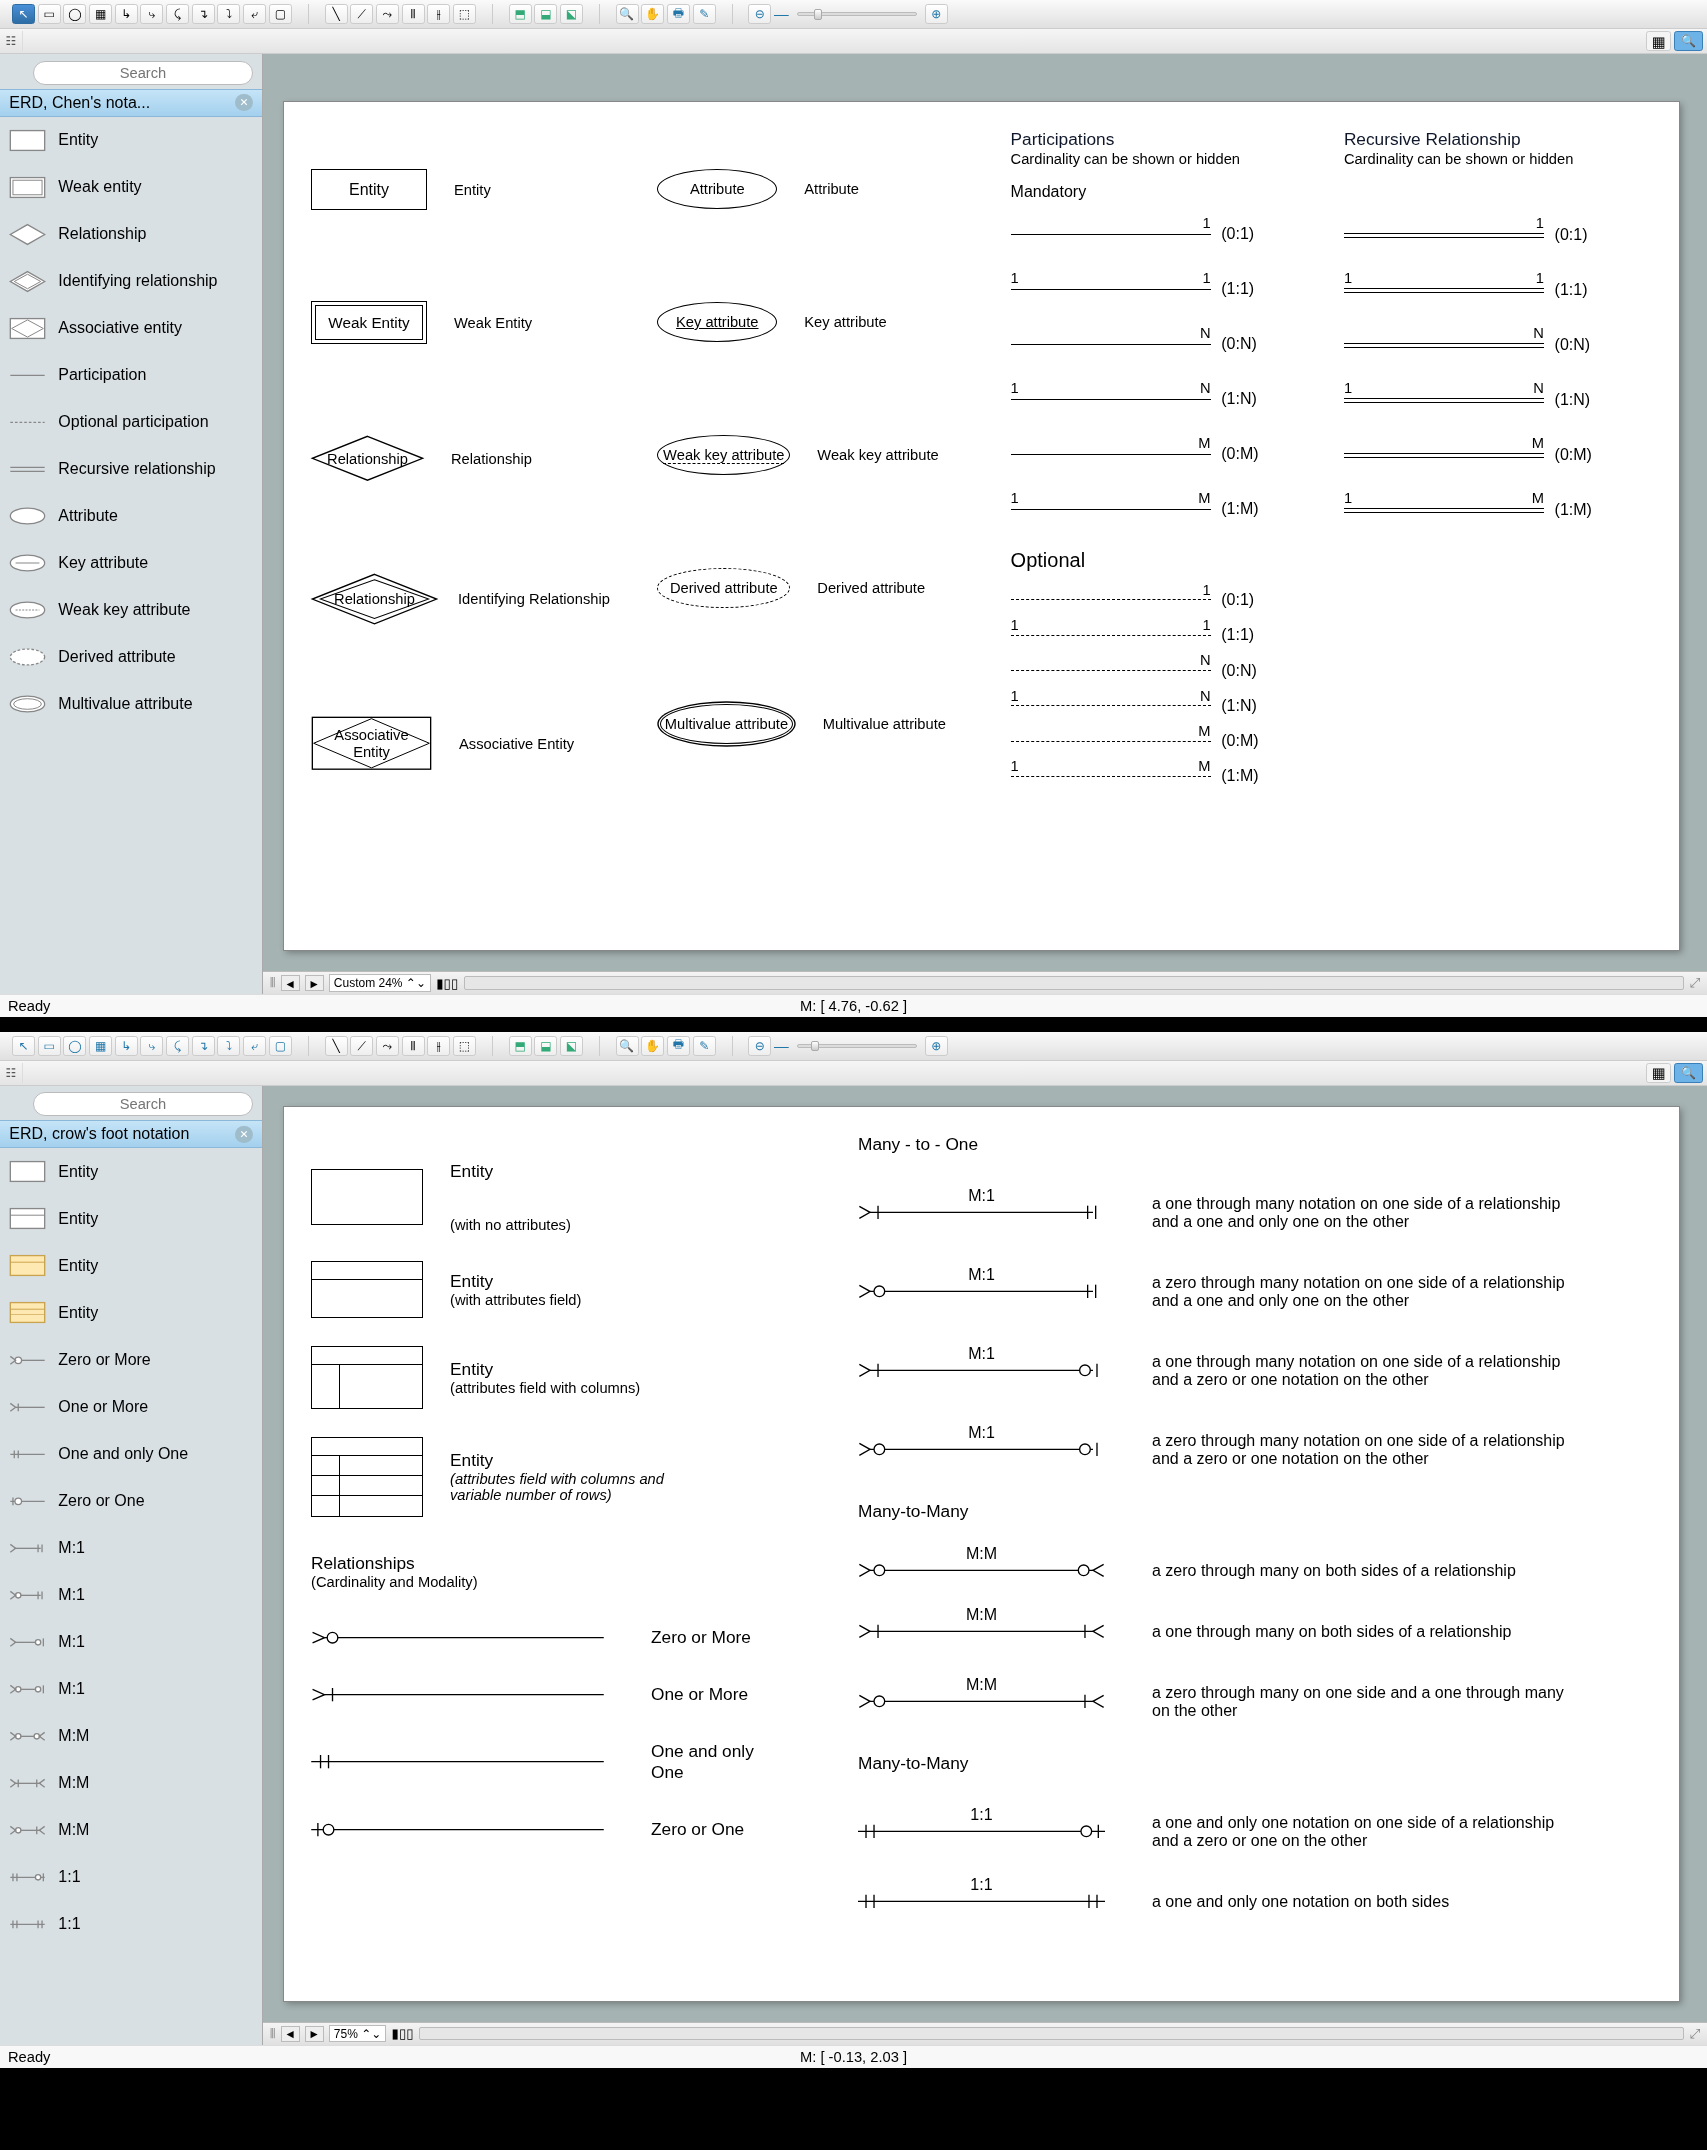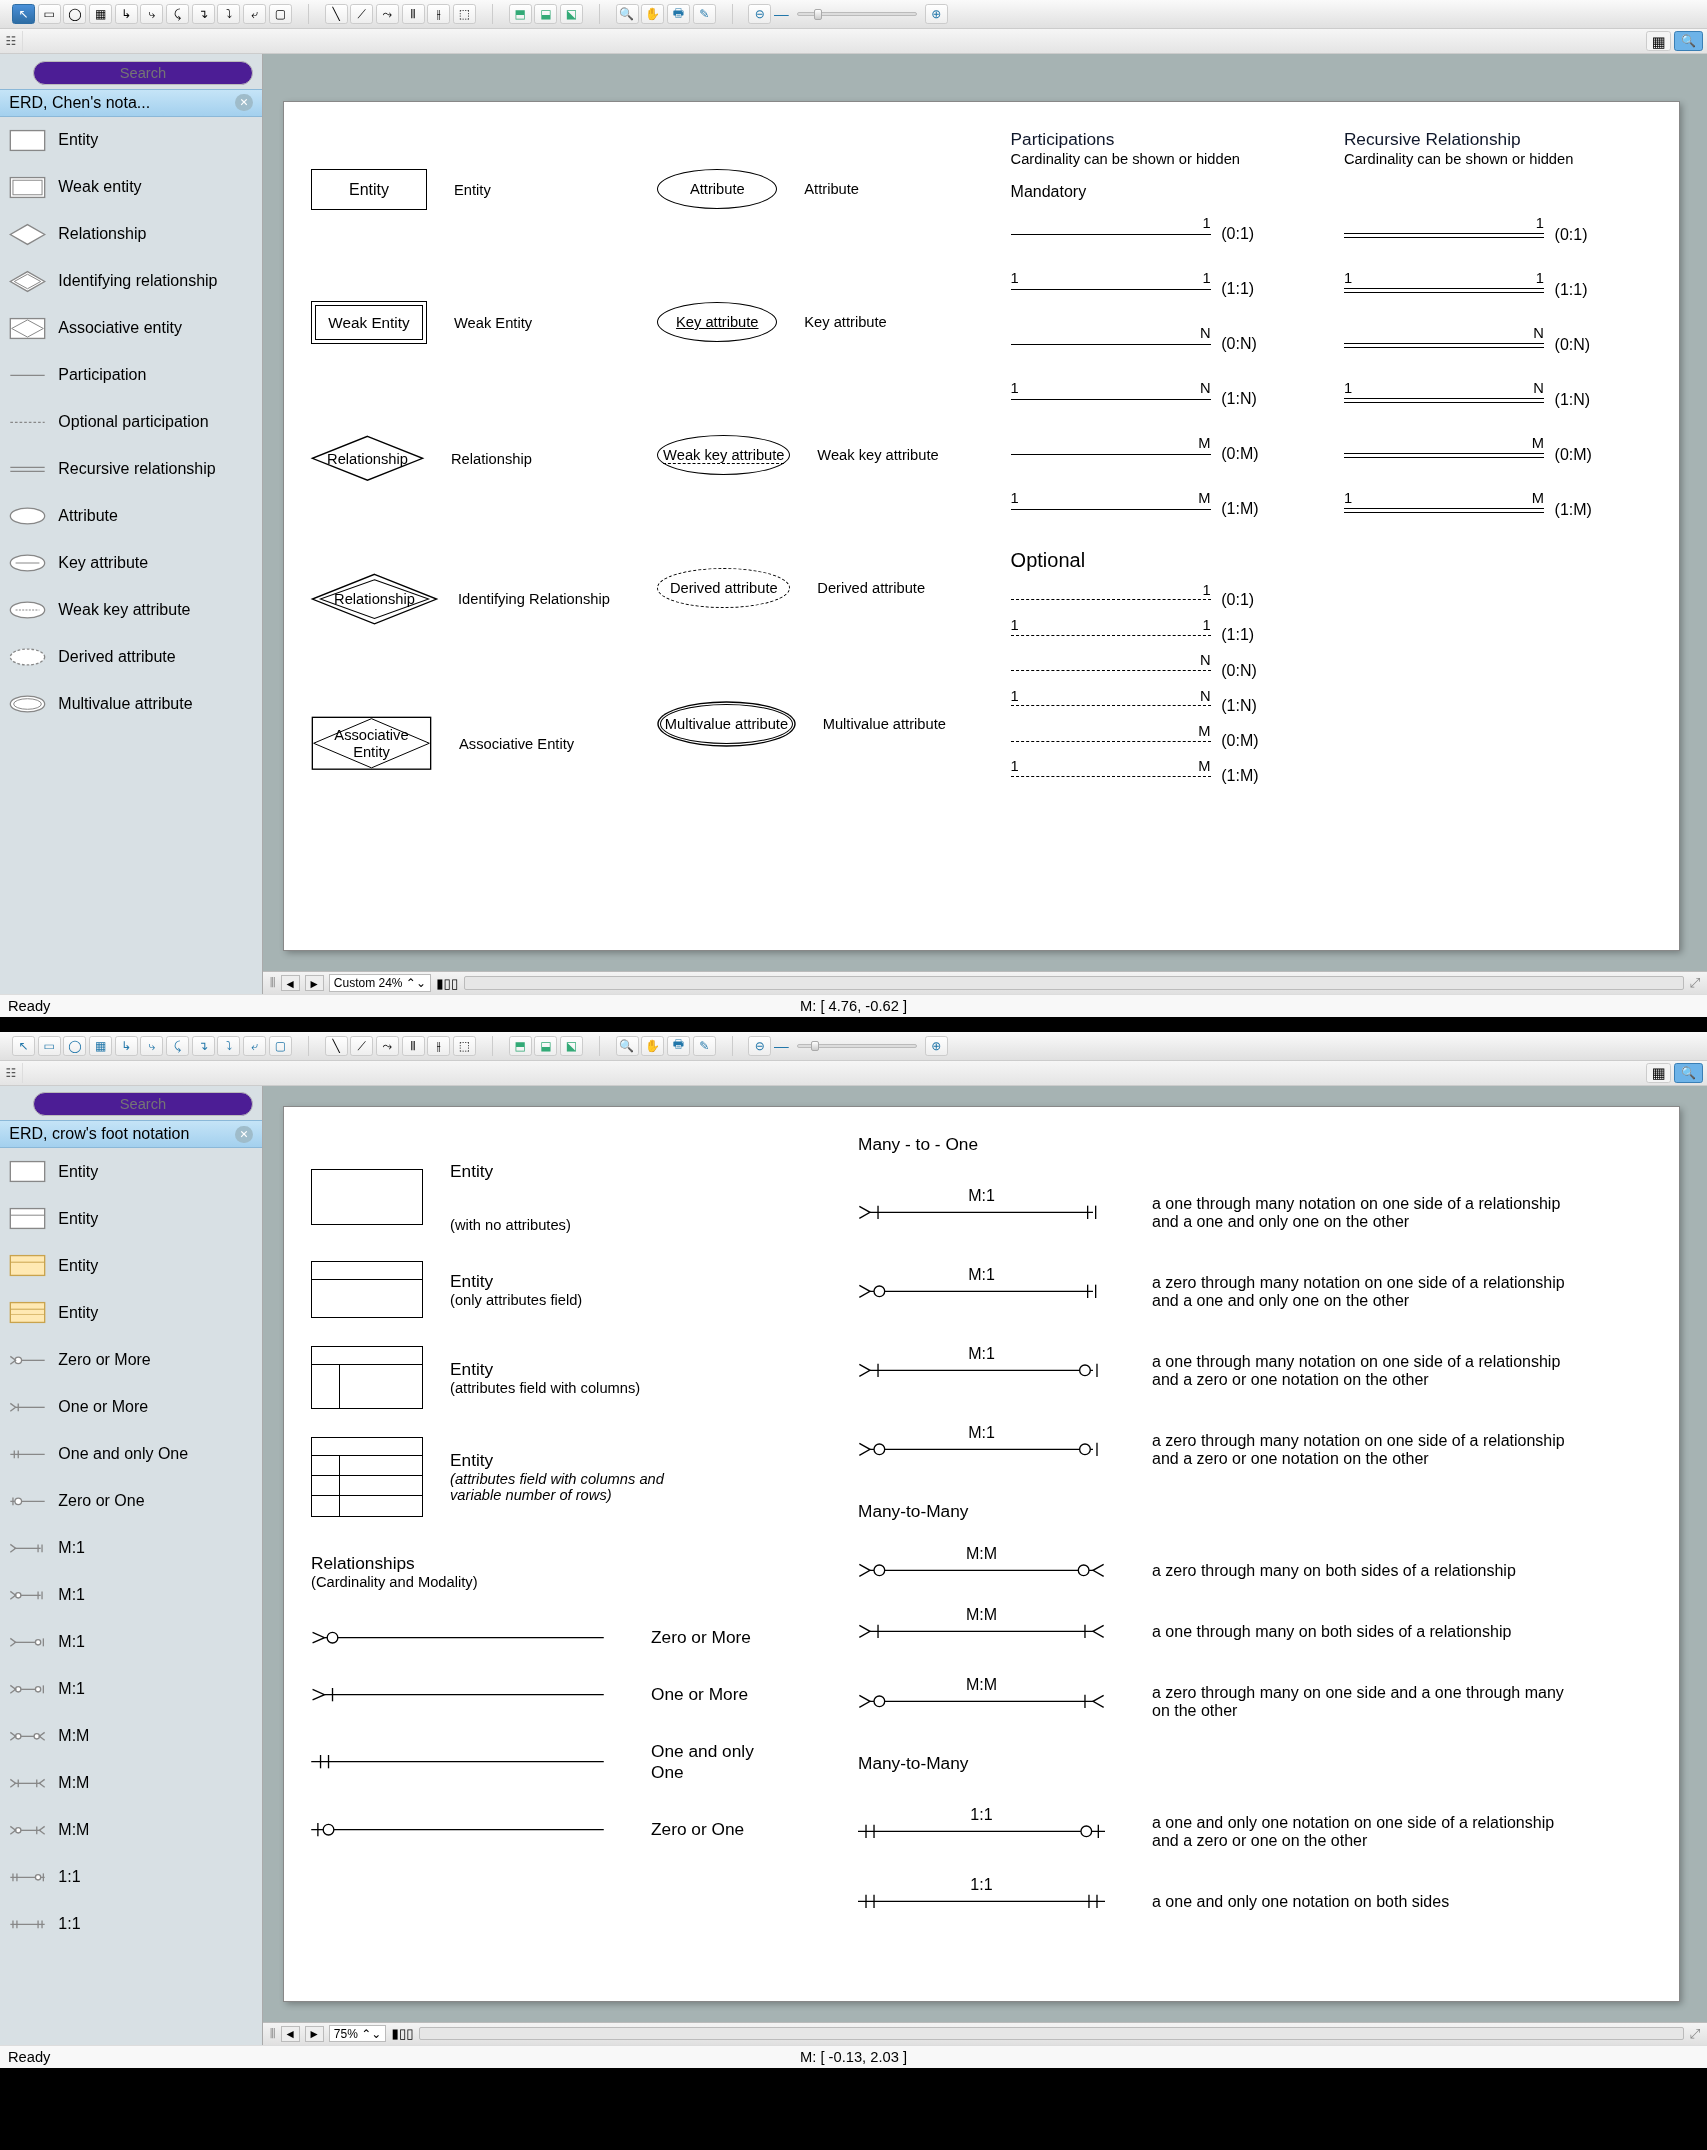--- a/index.html
+++ b/index.html
@@ -14,21 +14,21 @@
 .zoom-thumb { width: 8px; height: 10.7px; background: linear-gradient(#fff,#ccc); border: 0.7px solid #aaa; border-radius: 2px; position: absolute; top: -4px; }
 .ribbon2 { background: linear-gradient(#f6f6f6,#e4e4e4); height: 25px; display: flex; align-items: center; border-bottom: 0.7px solid #ccc; }
 .ribbon2 .iconbtn { width: 23px; height: 20px; display:flex; align-items:center; justify-content:center; font-size: 12px; color: #555; border-right: 0.7px solid #ddd; cursor:pointer; }
 .ribbon2 .spacer { flex: 1; }
 .ribbon2 .searchbtn { width: 29px; height: 20px; background: #6db3e8; border: 0.7px solid #3a7fb5; border-radius: 2.7px; display:flex; align-items:center; justify-content:center; color:#fff; font-size:12px; margin-right: 4px; cursor:pointer;}
 .ribbon2 .gridbtn { width: 25px; height: 20px; border:0.7px solid #ccc; border-radius: 2.7px; background:#f4f4f4; display:flex; align-items:center; justify-content:center; margin-right:2.7px; cursor:pointer;}
 .main { display: flex; height: 940px; background: #aebcbc; }
 .app2 .main { height: 959px; }
 .sidebar { width: 263px; background: #d8e0e4; border-right: 0.7px solid #aaa; display: flex; flex-direction: column; }
 .search-row { padding: 6.7px 13.3px 4px 33px; }
-.search-input { width: 220px; height: 24px; border: 0.7px solid #bbb; border-radius: 12px; padding: 0 8px; text-align: center; font-size: 14.7px; color: #888; background: #4c1d95; }
+.search-input { width: 220px; height: 24px; border: 0.7px solid #bbb; border-radius: 12px; padding: 0 8px; text-align: center; font-size: 14.7px; color: #888; background: #ffffff; }
 .panel-header { background: linear-gradient(#c5e4f7,#a3d0ee); height: 28px; display: flex; align-items: center; padding: 0 9.3px; font-size: 16px; color: #000; border-top: 0.7px solid #8bb8d8; border-bottom: 0.7px solid #8bb8d8; justify-content: space-between; }
 .panel-header .close { width: 17.3px; height: 17.3px; border-radius: 50%; background: #9fbcca; color: #fff; display:flex; align-items:center; justify-content:center; font-size: 10.7px; cursor:pointer; }
 .stencil-list { flex: 1; overflow: auto; }
 .stencil-item { height: 47px; display: flex; align-items: center; padding: 0 9.3px; gap: 12px; cursor: pointer; }
 .stencil-icon { width: 37px; height: 27px; display: flex; align-items: center; justify-content: center; }
 .stencil-label { font-size: 16px; color: #000; }
 .canvas-wrap { flex: 1; position: relative; background: #a6b3b3; display: flex; flex-direction: column; }
 .canvas { flex: 1; margin: 47px 27px 20px 20px; background: #fff; border: 0.7px solid #888; box-shadow: 2.7px 2.7px 6.7px rgba(0,0,0,0.3); padding: 27px 27px; position: relative; }
 .bottom-bar { height: 23px; background: linear-gradient(#f4f4f4,#e0e0e0); border-top: 0.7px solid #bbb; display: flex; align-items: center; padding: 0 6.7px; gap: 5.3px; font-size: 13.3px; }
 .bottom-bar .navbtn { width: 18.7px; height: 16px; border: 0.7px solid #bbb; background: #eee; display:flex; align-items:center; justify-content:center; cursor:pointer; font-size:9.3px;}
@@ -743,21 +743,21 @@
                   <div style="font-size:17.3px;">Entity</div>
                   <div style="font-size:14.7px;margin-top:35px;">(with no attributes)</div>
                 </div>
             </div>
             <div class="row" style="gap:27px;margin-top:28px;">
               <div class="entity-box" style="width:112px;height:57px;position:relative;">
                   <div style="position:absolute;top:17.3px;left:0;right:0;height:1.3px;background:#000;"></div>
                 </div>
               <div>
                   <div style="font-size:17.3px;">Entity</div>
-                  <div style="font-size:14.7px;">(only attributes field)</div>
+                  <div style="font-size:14.7px;">(with attributes field)</div>
                 </div>
             </div>
             <div class="row" style="gap:27px;margin-top:28px;">
               <div class="entity-box" style="width:112px;height:63px;position:relative;">
                   <div style="position:absolute;top:17.3px;left:0;right:0;height:1.3px;background:#000;"></div>
                   <div style="position:absolute;top:17.3px;bottom:0;left:27px;width:1.3px;background:#000;"></div>
                 </div>
               <div>
                   <div style="font-size:17.3px;">Entity</div>
                   <div style="font-size:14.7px;">(attributes field with columns)</div>

